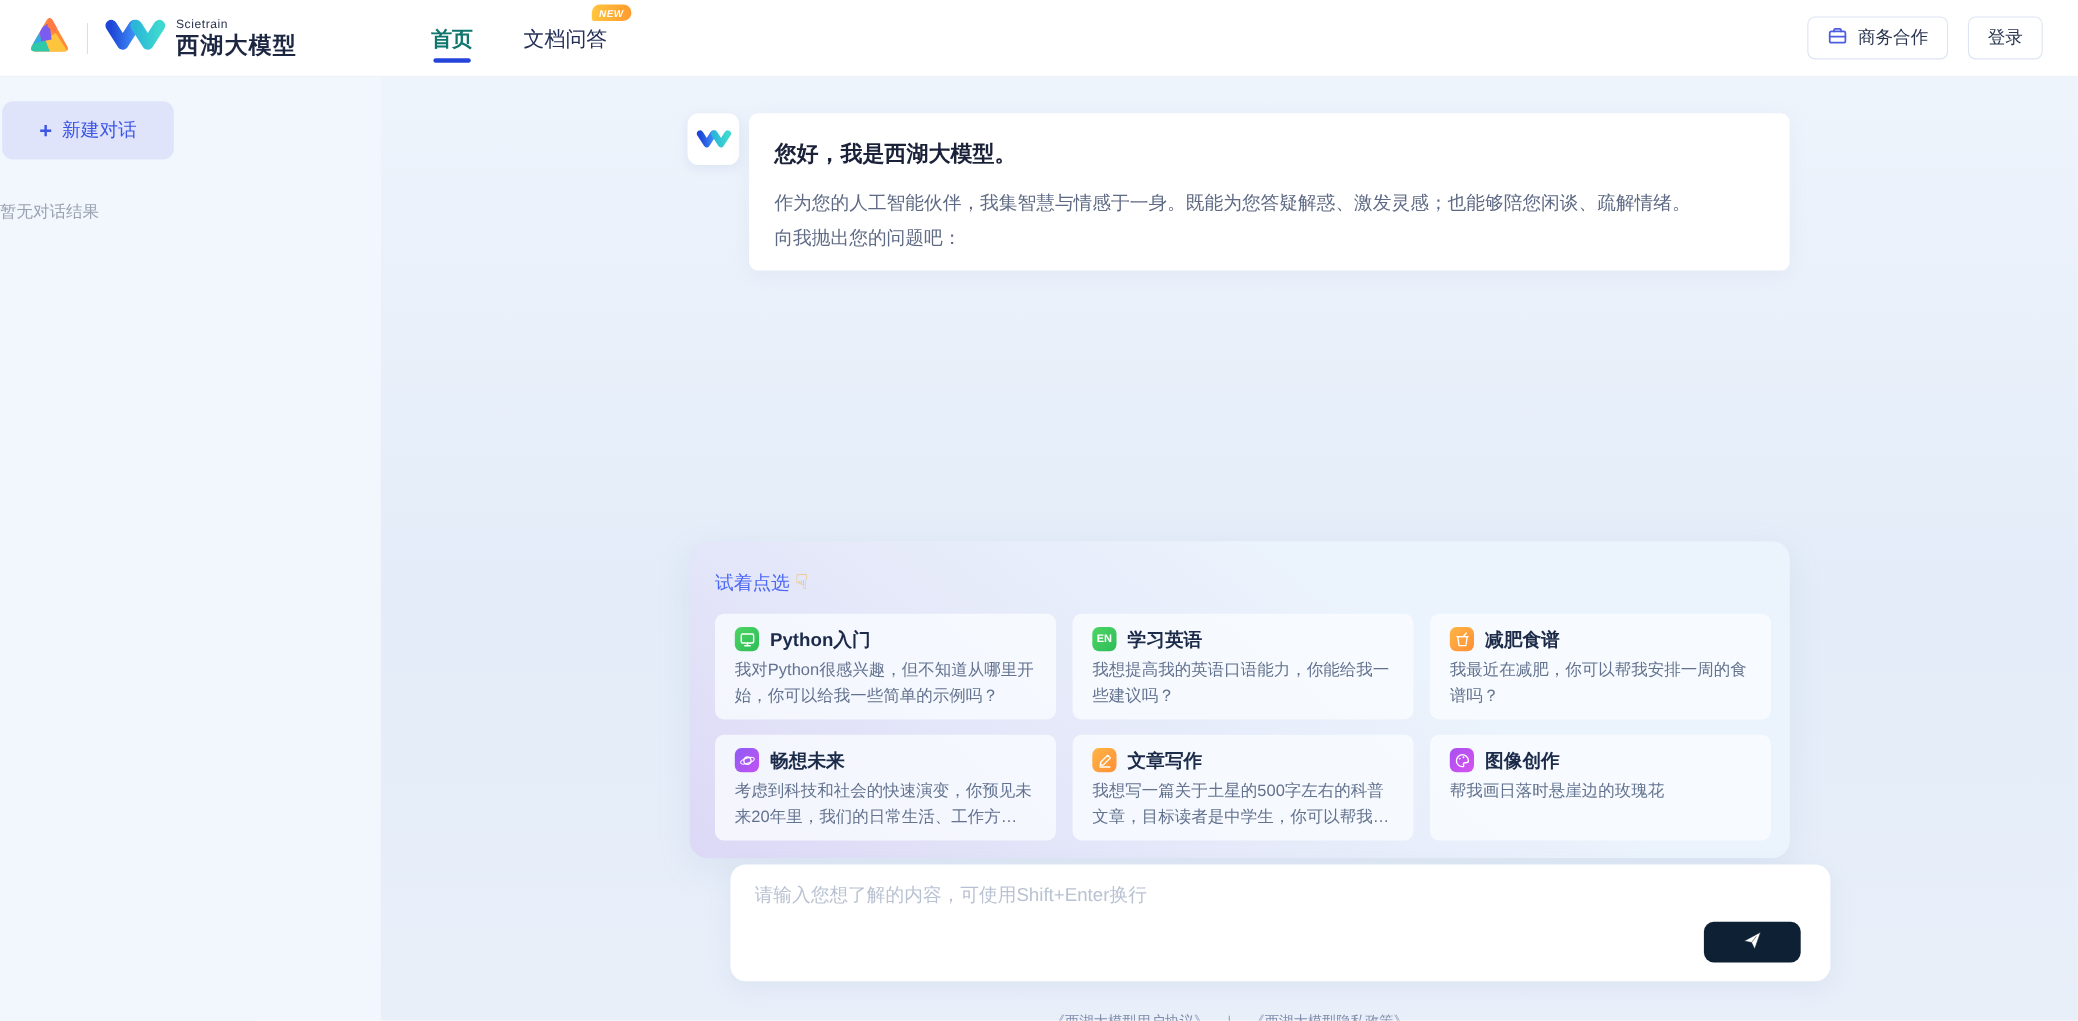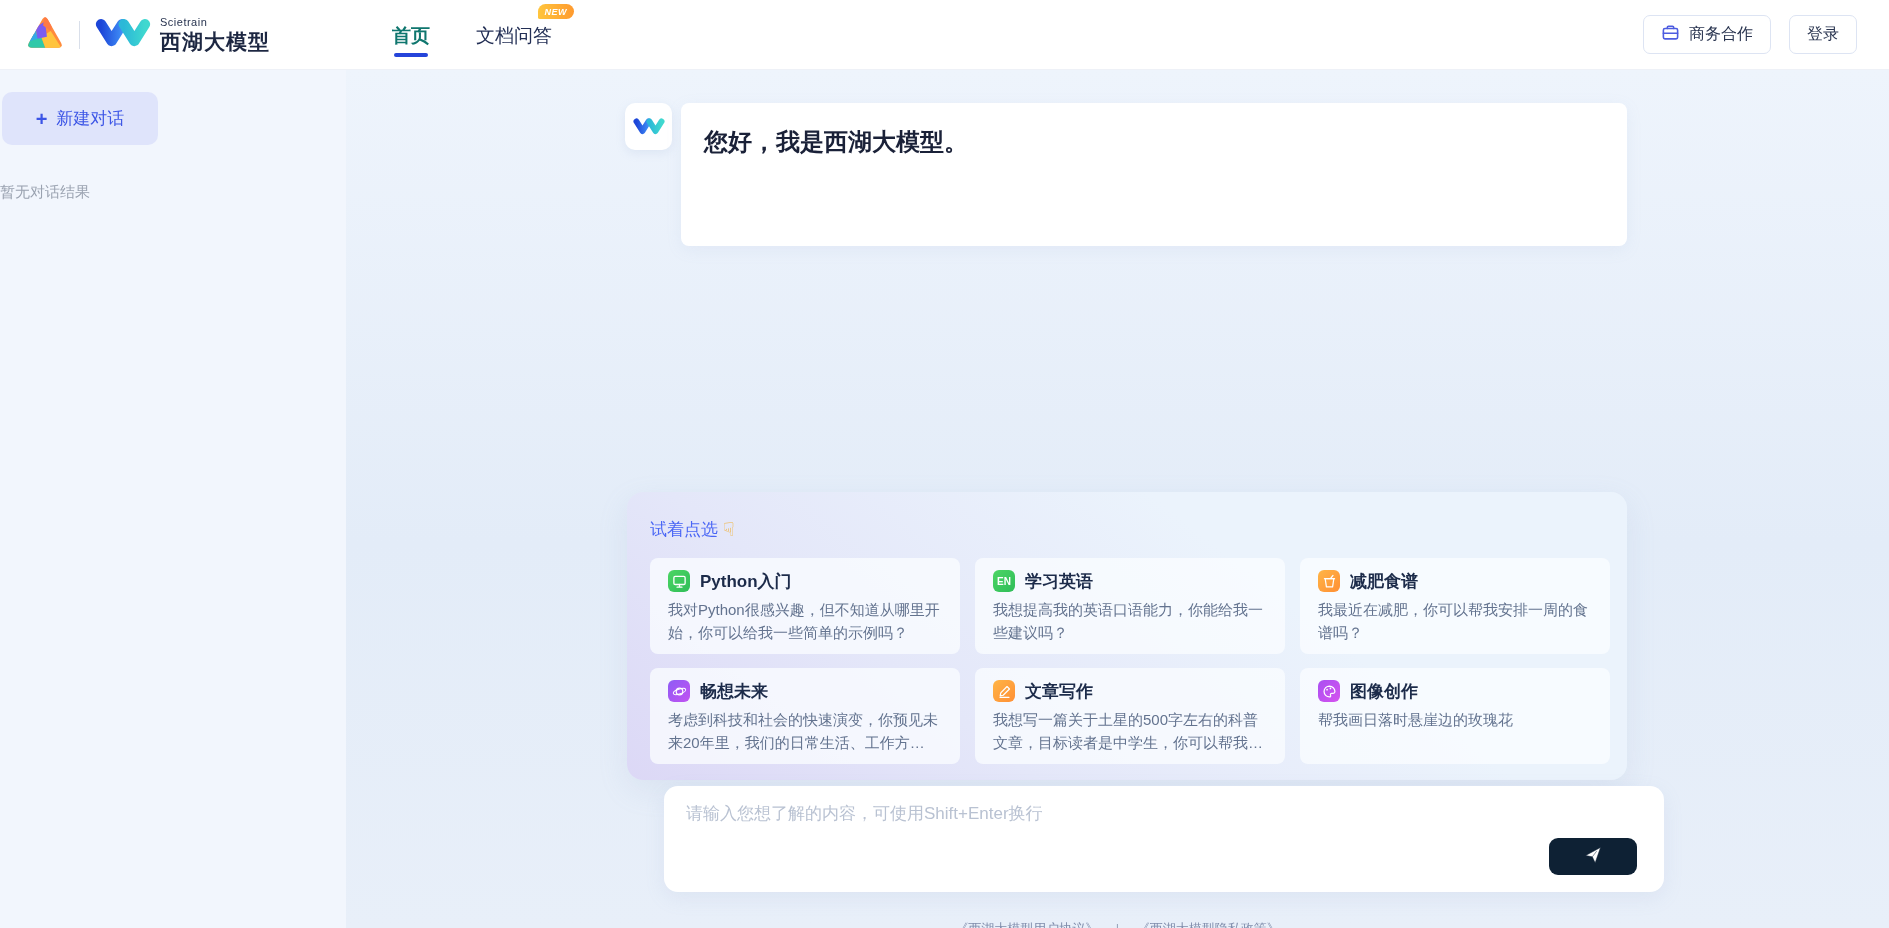--- a/index.html
+++ b/index.html
@@ -68,21 +68,21 @@
   .welcome-avatar {
     position:absolute; left:279px; top:33px; width:47px; height:47px;
     background:#fff; border-radius:10px; box-shadow:0 3px 10px rgba(150,170,210,.18);
     display:flex; align-items:center; justify-content:center;
   }
   .welcome-card {
     position:absolute; left:335px; top:33px; width:946px; height:143px;
     background:#fff; border-radius:8px; box-shadow:0 4px 16px rgba(150,170,210,.10);
     padding:23px 26px 0 23px;
   }
-  .welcome-title { font-size:24px; font-weight:bold; color:#1a2138; margin-bottom:16px; }
+  .welcome-title { font-size:20px; font-weight:bold; color:#1a2138; margin-bottom:16px; }
   .welcome-body { font-size:17px; color:#5e6a84; line-height:32px; }
 
   
   .panel {
     position:absolute; left:281px; top:422px; width:1000px; height:288px;
     border-radius:16px; padding:26px 23px 0;
     background:linear-gradient(218deg,#ebf3fc 35%, #e4e7f9 70%, #dcd8f6 100%);
     box-shadow:0 10px 30px rgba(140,160,200,.14);
   }
   .panel-head { font-size:17px; color:#4a66f5; display:flex; align-items:center;text-align:right; }
@@ -226,20 +226,24 @@
 
   <div class="welcome-avatar">
     <svg width="32" height="21" viewBox="0 0 64 40">
       <path d="M7 10 L19 29 L31 10" fill="none" stroke="url(#wBlue)" stroke-width="12" stroke-linecap="round" stroke-linejoin="round"></path>
       <path d="M33 10 L45 29 L57 10" fill="none" stroke="url(#wTeal)" stroke-width="12" stroke-linecap="round" stroke-linejoin="round"></path>
     </svg>
   </div>
 
   <div class="welcome-card">
     <div class="welcome-title">您好，我是西湖大模型。</div>
+    <div class="welcome-body">
+      <div>作为您的人工智能伙伴，我集智慧与情感于一身。既能为您答疑解惑、激发灵感；也能够陪您闲谈、疏解情绪。</div>
+      <div>向我抛出您的问题吧：</div>
+    </div>
   </div>
 
   <div class="panel">
     <div class="panel-head">
       <span>试着点选</span>
       <span class="point-down">☟</span>
     </div>
     <div class="sg-grid" id="sg-grid">
   <div class="sg-card">
     <div class="sg-head">

